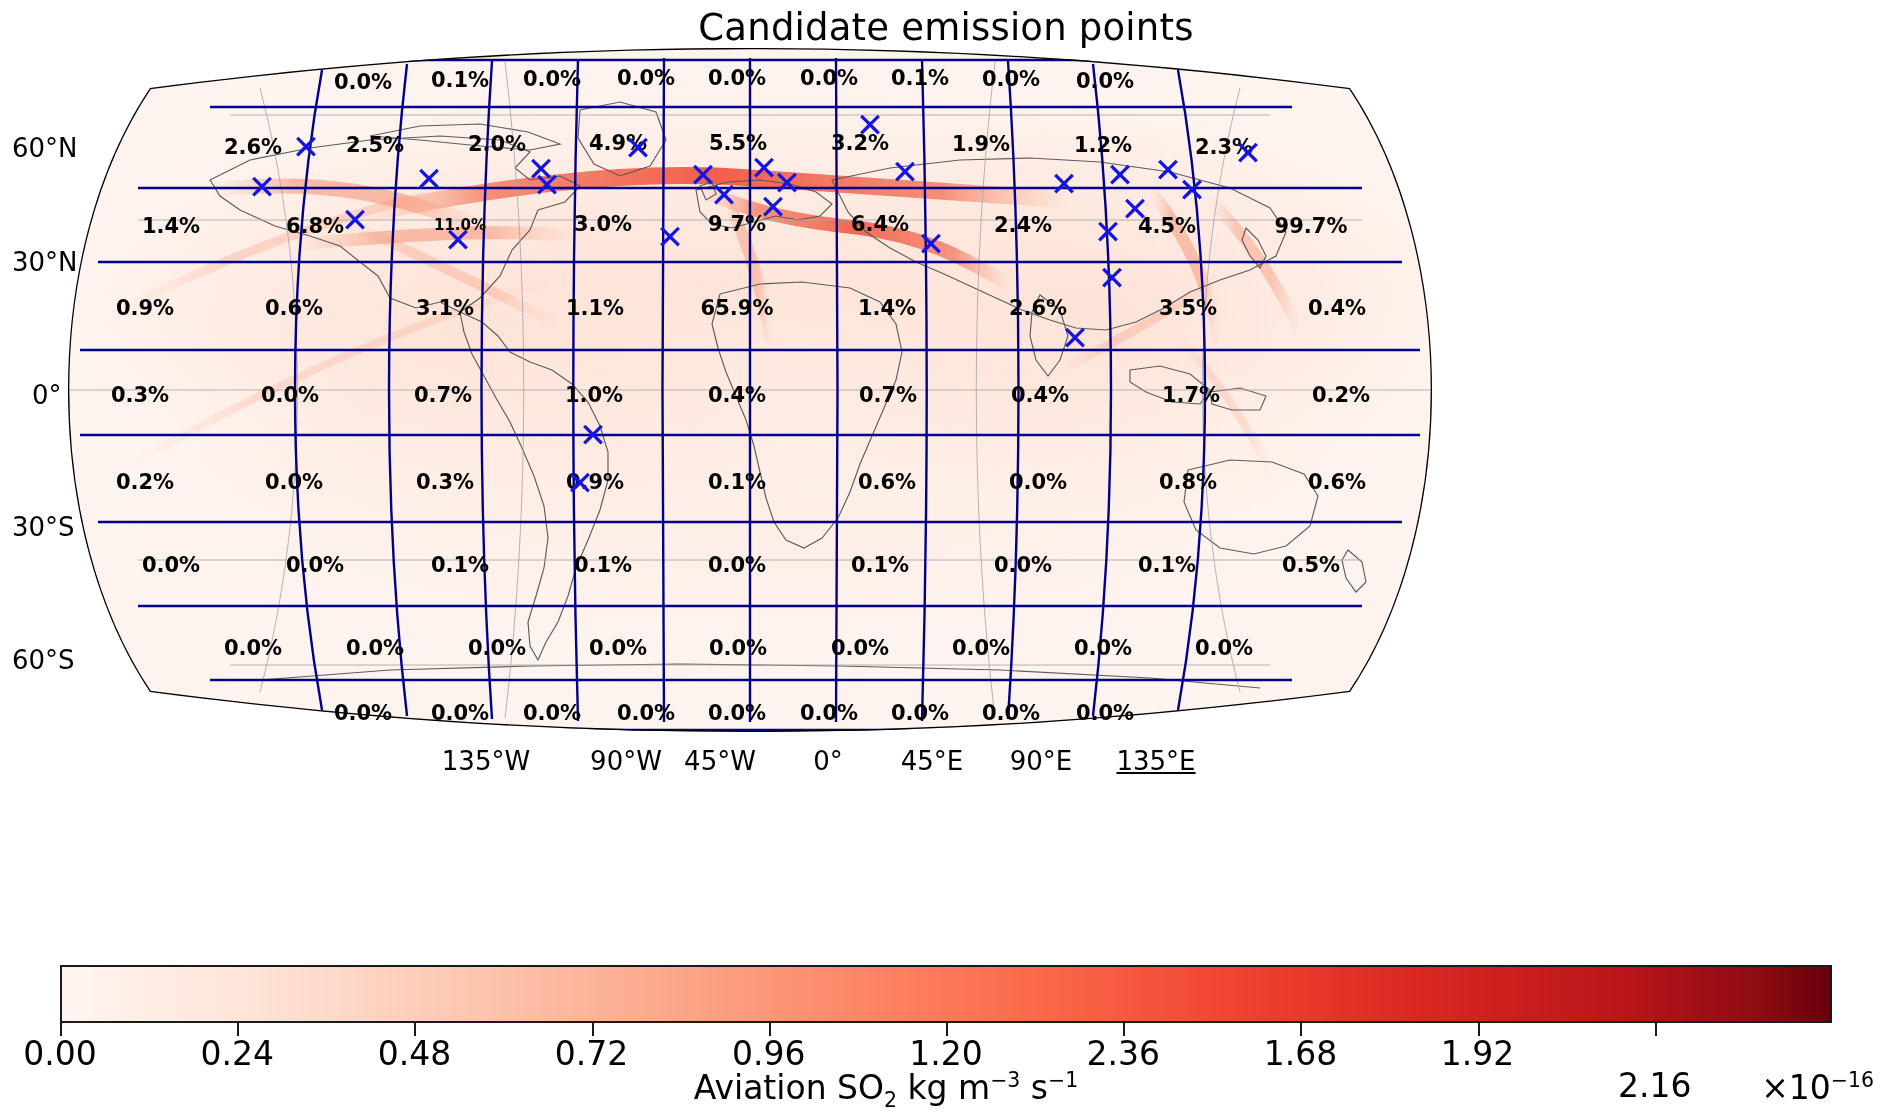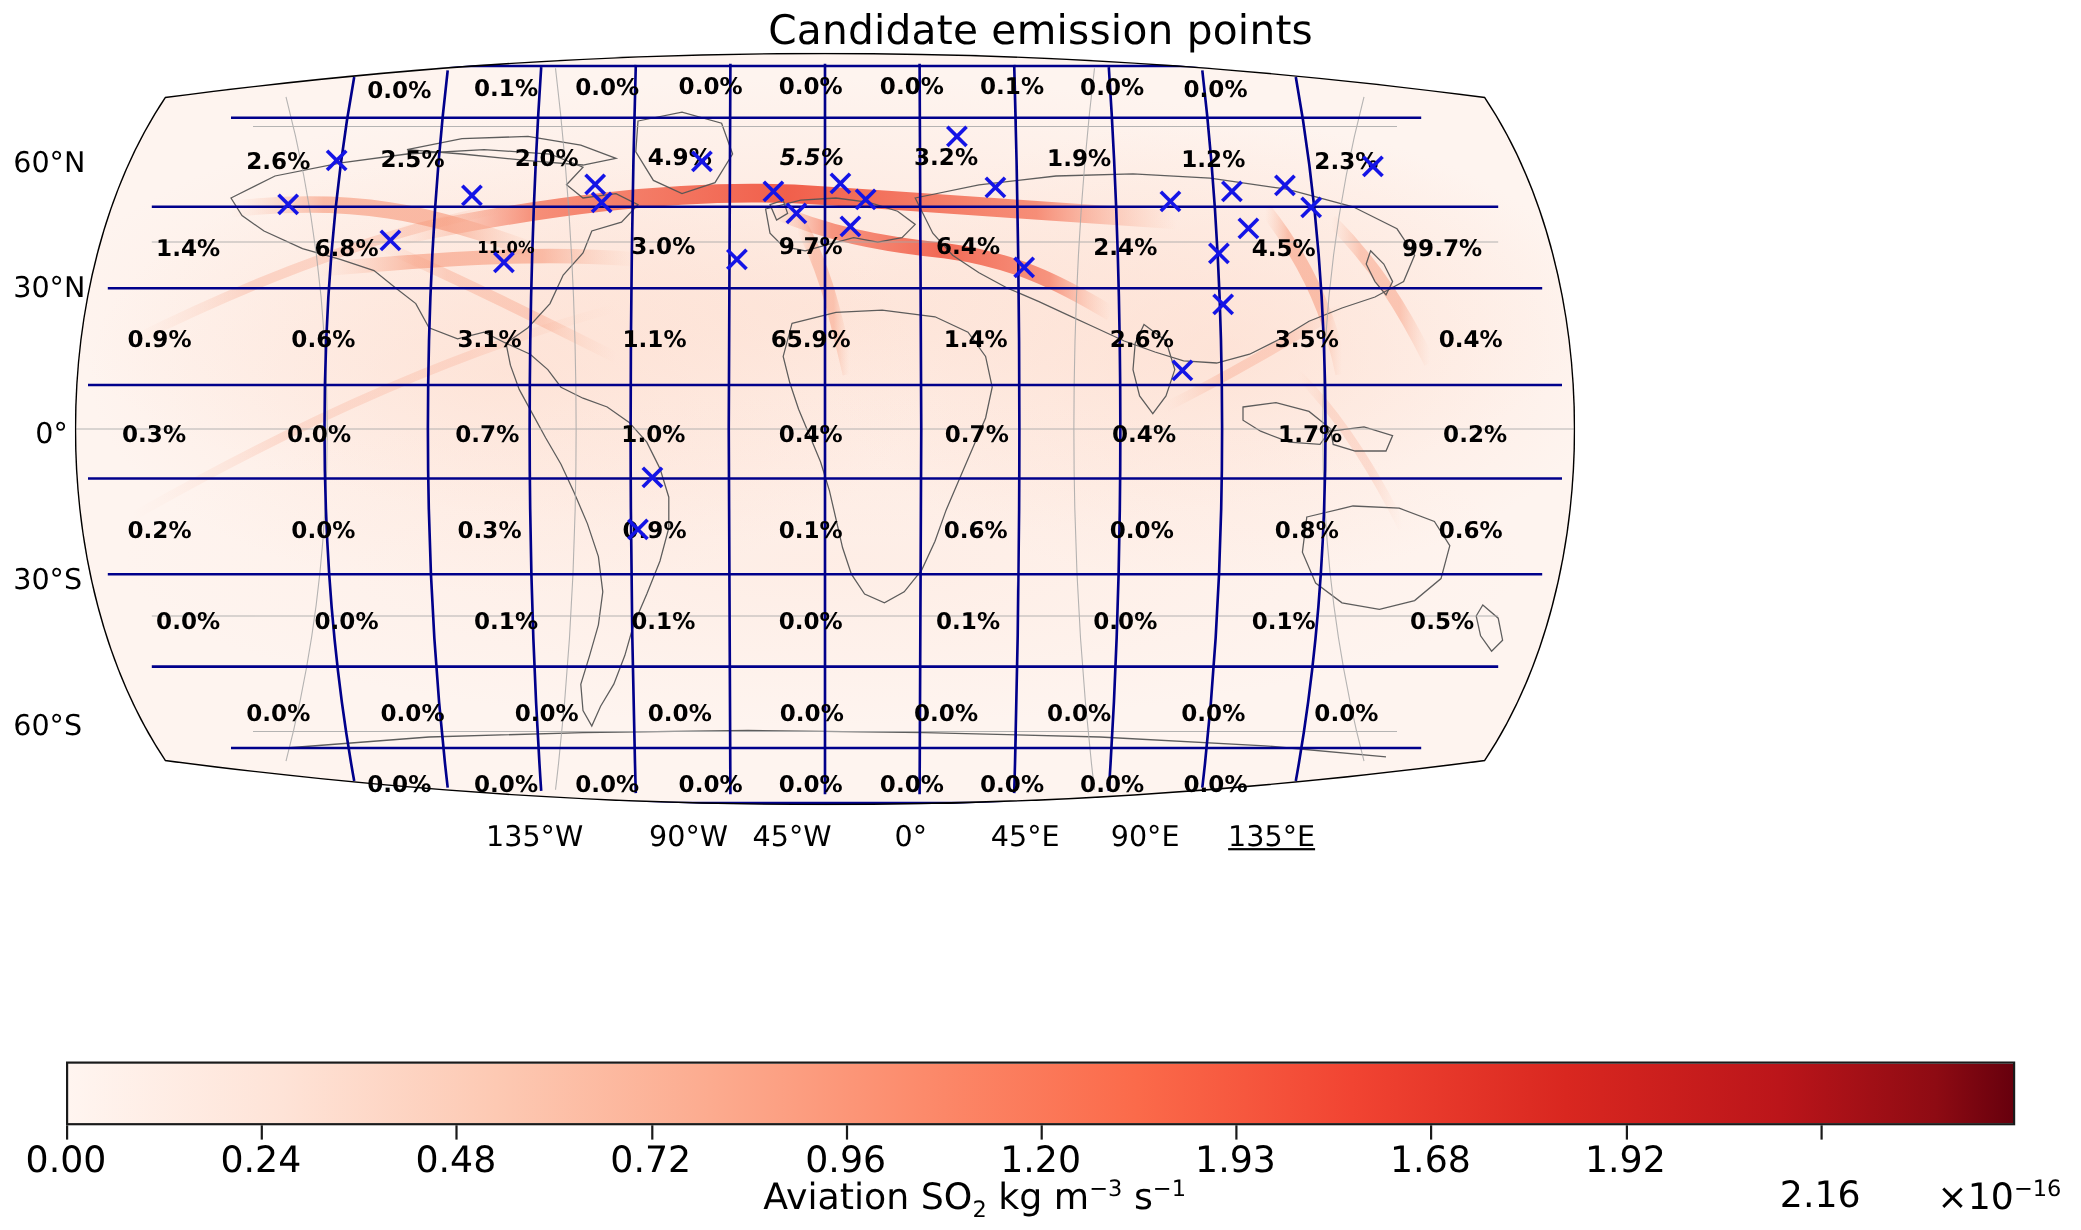--- a/index.html
+++ b/index.html
@@ -242,21 +242,21 @@
         <div class="pct" style="left: 586px; top: 38px;">0.0%</div>
         <div class="pct" style="left: 677px; top: 38px;">0.0%</div>
         <div class="pct" style="left: 769px; top: 38px;">0.0%</div>
         <div class="pct" style="left: 860px; top: 38px;">0.1%</div>
         <div class="pct" style="left: 951px; top: 39px;">0.0%</div>
         <div class="pct" style="left: 1045px; top: 41px;">0.0%</div>
         <div class="pct" style="left: 193px; top: 107px;">2.6%</div>
         <div class="pct" style="left: 315px; top: 105px;">2.5%</div>
         <div class="pct" style="left: 437px; top: 104px;">2.0%</div>
         <div class="pct" style="left: 558px; top: 103px;">4.9%</div>
-        <div class="pct" style="left: 678px; top: 103px; font-style: italic;">5.5%</div>
+        <div class="pct" style="left: 678px; top: 103px;">5.5%</div>
         <div class="pct" style="left: 800px; top: 103px;">3.2%</div>
         <div class="pct" style="left: 921px; top: 104px;">1.9%</div>
         <div class="pct" style="left: 1043px; top: 105px;">1.2%</div>
         <div class="pct" style="left: 1164px; top: 107px;">2.3%</div>
         <div class="pct" style="left: 111px; top: 186px;">1.4%</div>
         <div class="pct" style="left: 255px; top: 186px;">6.8%</div>
         <div class="pct small" style="left: 400px; top: 185px;">11.0%</div>
         <div class="pct" style="left: 543px; top: 184px;">3.0%</div>
         <div class="pct" style="left: 677px; top: 184px;">9.7%</div>
         <div class="pct" style="left: 820px; top: 184px;">6.4%</div>
@@ -380,21 +380,21 @@
       <div class="cb-tick" style="left: 1417.6px;"></div>
       <div class="cb-tick" style="left: 1594.8px;"></div>
     </div>
   <div id="cbar-ticklabels">
       <div class="cb-ticklabel" style="left: 60px;">0.00</div>
       <div class="cb-ticklabel" style="left: 237.2px;">0.24</div>
       <div class="cb-ticklabel" style="left: 414.4px;">0.48</div>
       <div class="cb-ticklabel" style="left: 591.6px;">0.72</div>
       <div class="cb-ticklabel" style="left: 768.8px;">0.96</div>
       <div class="cb-ticklabel" style="left: 946px;">1.20</div>
-      <div class="cb-ticklabel" style="left: 1123.2px;">1.93</div>
+      <div class="cb-ticklabel" style="left: 1123.2px;">2.36</div>
       <div class="cb-ticklabel" style="left: 1300.4px;">1.68</div>
       <div class="cb-ticklabel" style="left: 1477.6px;">1.92</div>
       <div class="cb-ticklabel" style="left: 1654.8px; margin-top: 32px;">2.16</div>
     </div>
 
   <div id="cbar-title">
     <span>Aviation SO</span><sub>2</sub><span> kg m</span><sup>−3</sup><span> s</span><sup>−1</sup>
   </div>
 
   <div id="cbar-offset">

